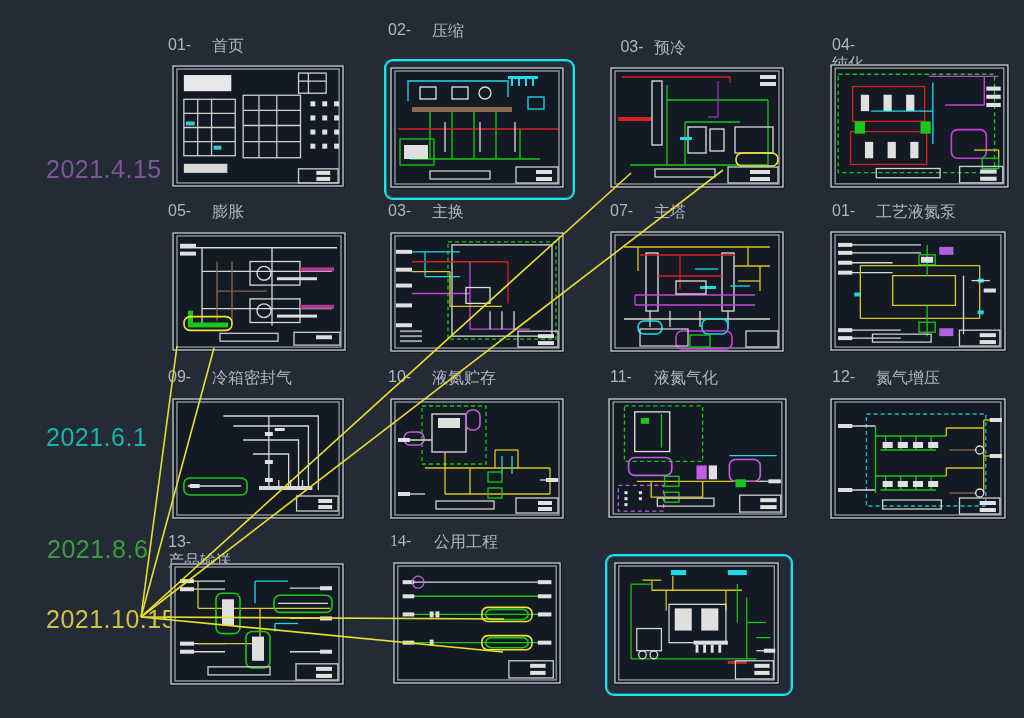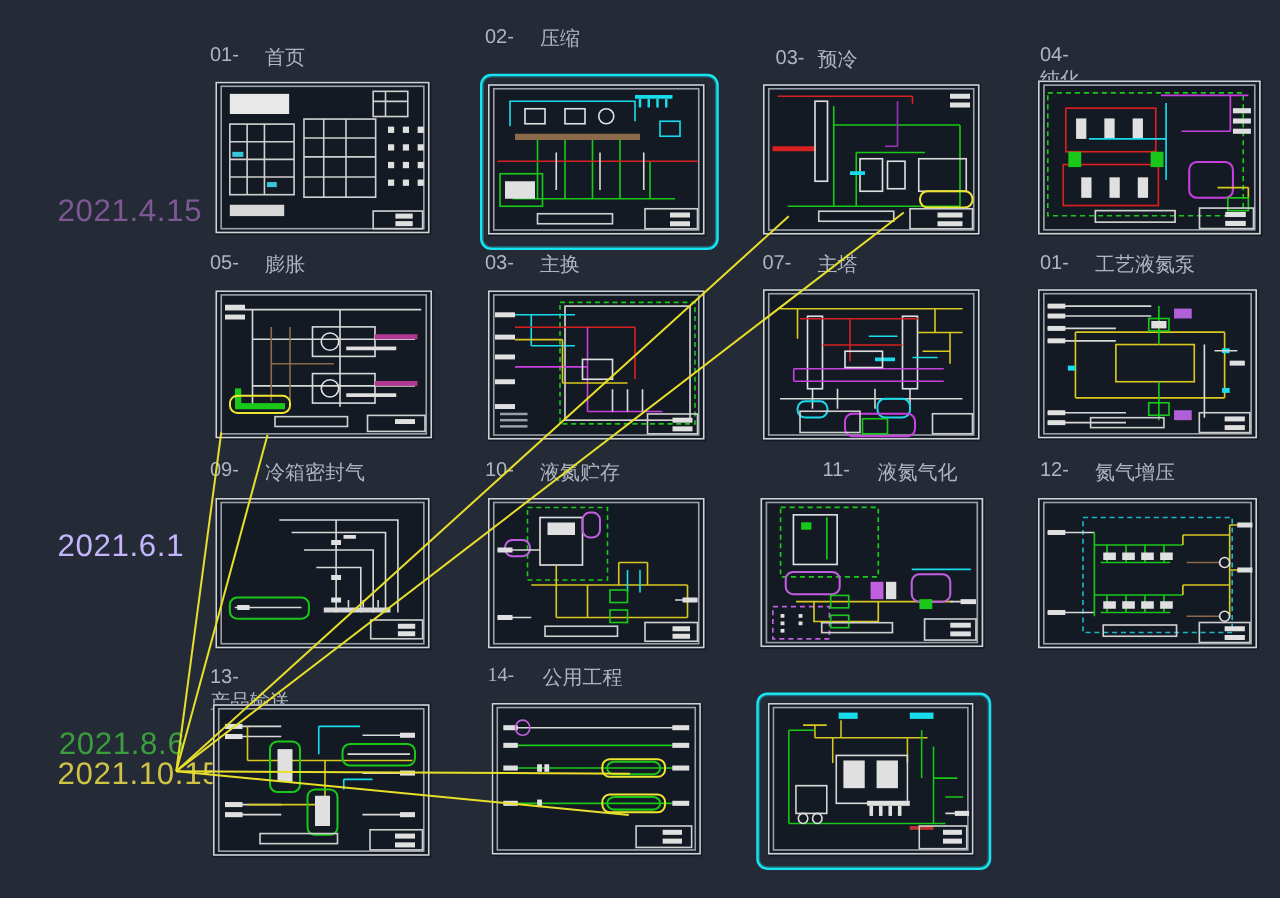--- a/index.html
+++ b/index.html
@@ -13,22 +13,22 @@
   .cloud{position:absolute;border:2px solid #17e4f2;border-radius:9px;
          box-shadow:0 0 0 1px rgba(23,228,242,.35) inset;}
   #leader-overlay{position:absolute;left:0;top:0;width:1024px;height:718px;pointer-events:none;z-index:50;}
 </style>
 </head>
 <body>
 
 <div class="stage">
   <div id="dates-layer">
       <div class="date-label" style="left: 46px; top: 155px; color: rgb(125, 88, 148);">2021.4.15</div>
-      <div class="date-label" style="left: 46px; top: 423px; color: #c4b5fd; text-align: center;">2021.6.1</div>
-      <div class="date-label" style="left: 47px; top: 535px; color: rgb(58, 158, 60); margin-top: 46px;">2021.8.6</div>
+      <div class="date-label" style="left: 46px; top: 423px; color: #14b8a6; text-align: center;">2021.6.1</div>
+      <div class="date-label" style="left: 47px; top: 535px; color: rgb(58, 158, 60);">2021.8.6</div>
       <div class="date-label" style="left: 46px; top: 605px; color: rgb(207, 195, 69);">2021.10.15</div>
     </div>
   <div id="drawings-layer">
       <div class="cloud" style="left: 384px; top: 59px; width: 187px; height: 137px; border-color: rgb(23, 228, 242);"></div>
       <div class="cloud" style="left: 605px; top: 554px; width: 184px; height: 138px; border-color: rgb(23, 228, 242);"></div>
   <div>
     <div class="dwg-title" style="left: 168px; top: 36px;">
       <span class="num">01-</span>
       <span class="nm">首页</span>
     </div>
@@ -423,21 +423,21 @@
             <rect x="8" y="94" width="12" height="4" fill="#e0e0e0"></rect>
             <rect x="46" y="103" width="58" height="8" fill="none" stroke="#cfcfcf" stroke-width="1.3"></rect>
             <rect x="126" y="100" width="42" height="15" fill="none" stroke="#cfcfcf" stroke-width="1.3"></rect>
             <rect x="148" y="103" width="14" height="4" fill="#e0e0e0"></rect>
             <rect x="148" y="109" width="14" height="4" fill="#e0e0e0"></rect>
           </svg>
     </div>
   </div>
 
   <div>
-    <div class="dwg-title" style="left: 610px; top: 368px; margin-left: 48px;">
+    <div class="dwg-title" style="left: 610px; top: 368px;">
       <span class="num">11-</span>
       <span class="nm">液氮气化</span>
     </div>
     <div class="dwg" style="left: 608px; top: 398px; width: 180px; height: 121px;">
       <svg preserveAspectRatio="none" viewBox="0 0 175 122">
             <rect x="1" y="1" width="172" height="119" fill="none" stroke="#cfd2d6" stroke-width="1.3"></rect>
             <rect x="5" y="4" width="164" height="113" fill="none" stroke="#9aa0a8" stroke-width="1.3"></rect>
             <rect x="16" y="8" width="76" height="56" fill="none" stroke="#19c819" stroke-width="1.3" stroke-dasharray="4 3"></rect>
             <rect x="26" y="14" width="34" height="40" fill="none" stroke="#e0e0e0" stroke-width="1.3"></rect>
             <rect x="32" y="20" width="8" height="6" fill="#19c819"></rect>

